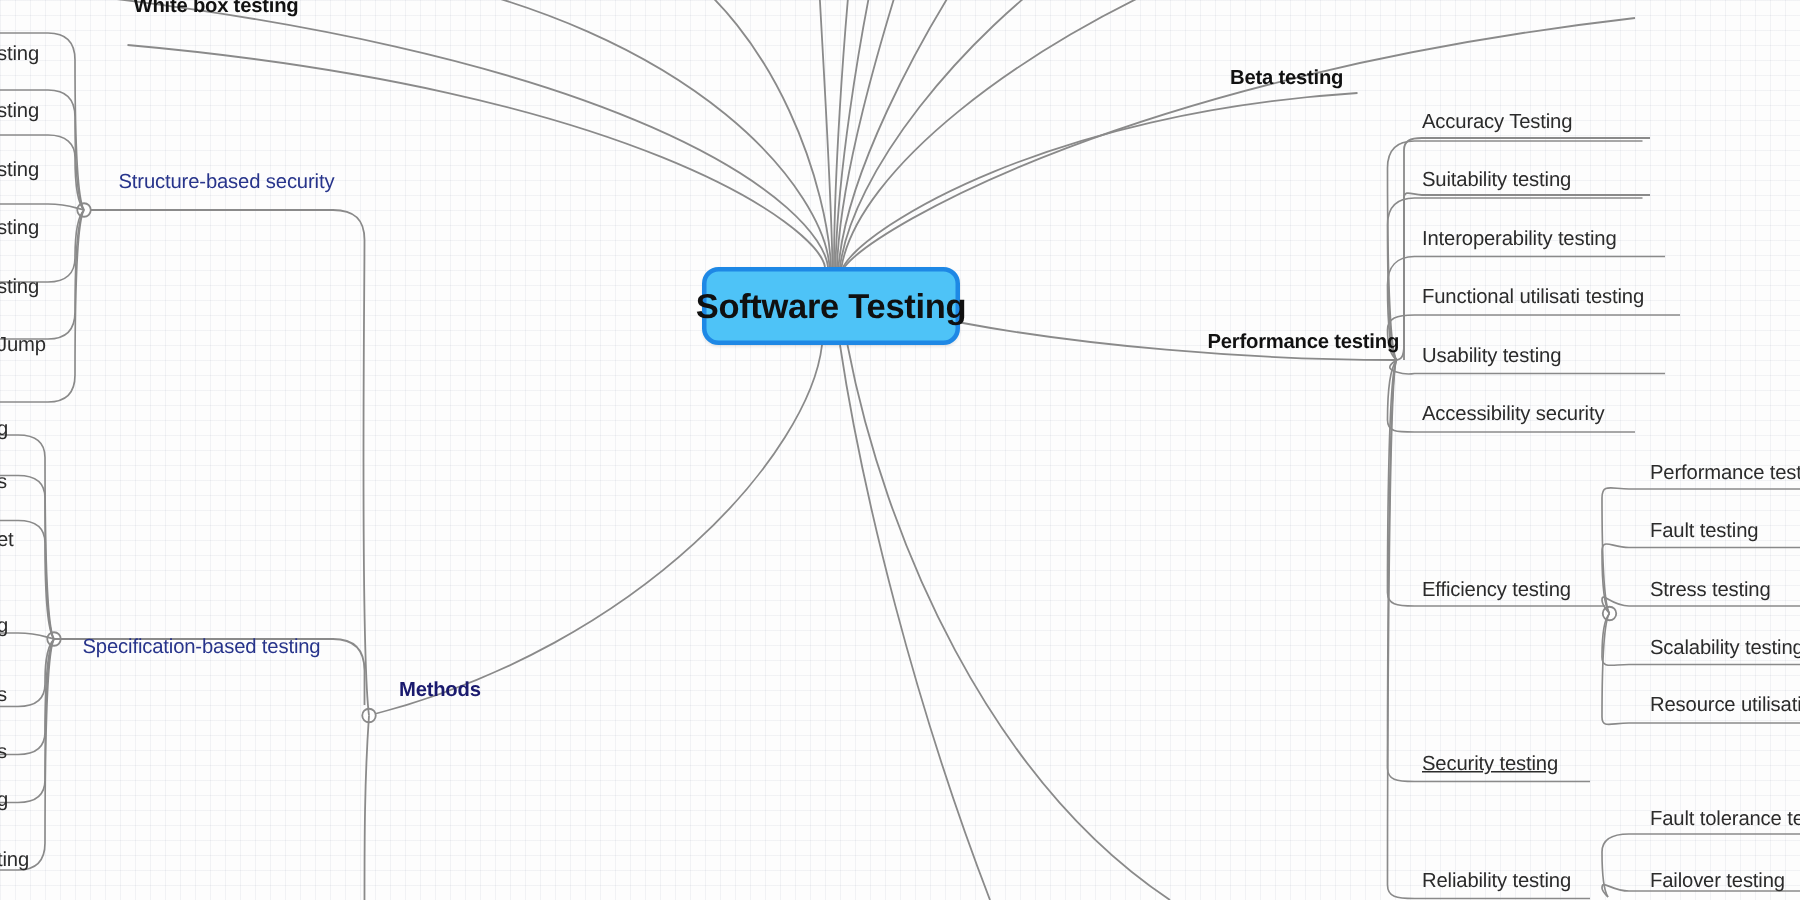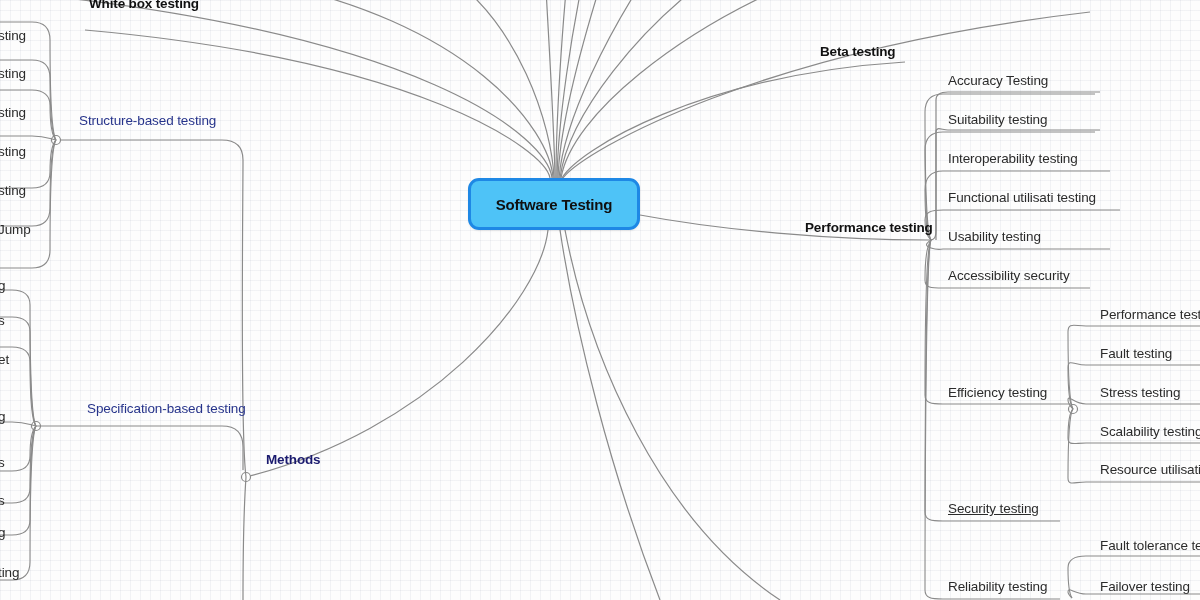--- a/index.html
+++ b/index.html
@@ -48,21 +48,21 @@
     box-sizing: border-box;
     background: #4ec3f7;
     border: 3px solid #1e88e5;
     border-radius: 11px;
     display: flex;
     align-items: center;
     justify-content: center;
     box-shadow: 0 1px 2px rgba(0,0,0,0.08);
   }
   .root-node .root-label {
-    font-size: 15px;
+    font-size: 23px;
     font-weight: bold;
     color: #101010;
     letter-spacing: -0.2px;
     white-space: nowrap;
   }
 
   
   .branch-label {
     position: absolute;
     font-size: 13.5px;
@@ -186,23 +186,23 @@
   </div>
 
   <div class="branch-label black" style="left:89px; top:-4px;">White box testing</div>
 
   <div class="branch-label black" style="left:820px; top:44px;">Beta testing</div>
 
   <div class="branch-label black" style="left:805px; top:220px;">Performance testing</div>
 
   <div class="branch-label navy" style="left:266px; top:452px;">Methods</div>
 
-  <div class="sub-label" style="left:79px; top:113px;">Structure-based testing</div>
-
-  <div class="sub-label" style="left:55px; top:401px;margin-left:32px;">Specification-based testing</div>
+  <div class="sub-label" style="left:79px; top:113px;">Structure-based security</div>
+
+  <div class="sub-label" style="left:55px; top:423px;">Specification-based testing</div>
 
   <div class="leaf-label" style="left:-2px; top:28px;">sting</div>
   <div class="leaf-label" style="left:-2px; top:66px;">sting</div>
   <div class="leaf-label" style="left:-2px; top:105px;">sting</div>
   <div class="leaf-label" style="left:-2px; top:144px;">sting</div>
   <div class="leaf-label" style="left:-2px; top:183px;">sting</div>
   <div class="leaf-label" style="left:-2px; top:222px;">Jump</div>
 
   <div class="leaf-label" style="left:-2px; top:278px;">g</div>
   <div class="leaf-label" style="left:-2px; top:313px;">s</div>

